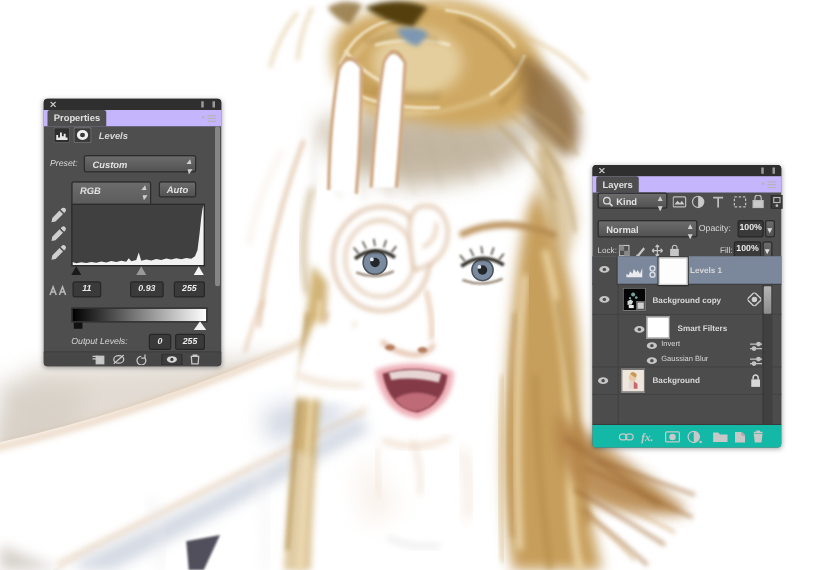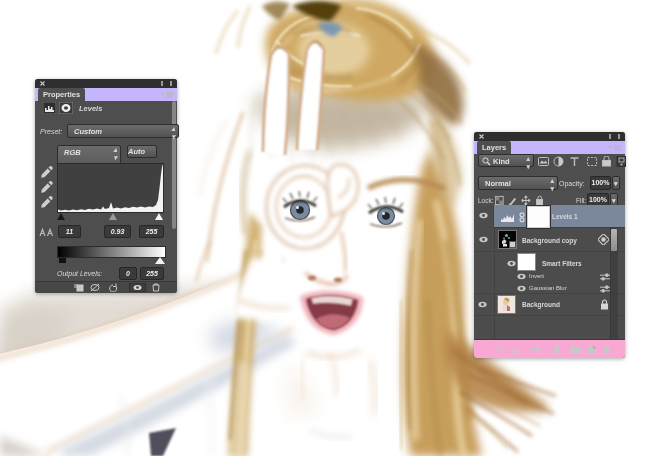--- a/index.html
+++ b/index.html
@@ -244,30 +244,30 @@
           <path d="M2,10 L2,6 L3.5,6 L3.5,8 L5,8 L5,4 L6.5,4 L6.5,7 L8,7 L8,5 L9.5,5 L9.5,8 L11,8 L11,10 Z" fill="#e8e8e8"></path>
         </svg>
     <svg style="position:absolute;left:24px;top:1px;" width="14" height="12" viewBox="0 0 14 12">
           <rect x="0" y="0" width="14" height="12" rx="1" fill="#3a3a3a" stroke="#888" stroke-width="1"></rect>
           <ellipse cx="7" cy="6" rx="4.5" ry="4" fill="#f0f0f0"></ellipse>
           <ellipse cx="7" cy="6" rx="2" ry="1.8" fill="#3a3a3a"></ellipse>
         </svg>
     <div class="lbl" style="left:44px;top:3px;font-size:7.5px;">Levels</div>
 
     <div class="lbl" style="left:5px;top:27px;font-weight:normal;font-size:7px;">Preset:</div>
-    <div class="drop" style="left:32px;top:23px;width:112px;height:14px;">
+    <div class="drop" style="left:32px;top:23px;width:90px;height:14px;">
           <span class="tx">Custom</span>
           <span class="ar">▴<br>▾</span>
         </div>
 
     <div class="drop" style="left:22px;top:44px;width:64px;height:30px;">
           <span class="tx">RGB</span>
           <span class="ar">▴<br>▾</span>
         </div>
-    <div class="drop" style="left:92px;top:44px;width:30px;height:13px;">
+    <div class="drop" style="left:92px;top:44px;width:30px;height:13px;text-align:center;">
           <span style="position:absolute;left:0;right:0;top:1px;">Auto</span>
         </div>
 
     <svg style="position:absolute;left:5px;top:65px;" width="13" height="46" viewBox="0 0 13 46">
       <g fill="#cfcfcf">
             <path d="M9.5,0.5 a2,2 0 0 1 2.8,2.8 l-1,1 -2.8,-2.8 Z M7.6,2.4 l2.8,2.8 -6,6 -3.2,0.6 0.6,-3.4 Z"></path>
       <path d="M9.5,15.5 a2,2 0 0 1 2.8,2.8 l-1,1 -2.8,-2.8 Z M7.6,17.4 l2.8,2.8 -6,6 -3.2,0.6 0.6,-3.4 Z"></path>
       <path d="M9.5,30.5 a2,2 0 0 1 2.8,2.8 l-1,1 -2.8,-2.8 Z M7.6,32.4 l2.8,2.8 -6,6 -3.2,0.6 0.6,-3.4 Z"></path>
           </g>
     </svg>
@@ -489,21 +489,21 @@
       <div class="lbl" style="left:48px;top:96px;font-size:6.5px;">Background</div>
       <svg style="position:absolute;left:126px;top:94px;" width="9" height="11" viewBox="0 0 9 11">
             <rect x="1" y="4.5" width="7" height="6" fill="#d8d8d8"></rect>
             <path d="M2.5,4.5 v-1.5 a2,2 0 0 1 4,0 v1.5" stroke="#d8d8d8" fill="none" stroke-width="1.2"></path>
           </svg>
 
       <div style="position:absolute;left:136px;top:23px;width:8px;height:112px;background:#404040;border-left:1px solid #383838;box-sizing:border-box;"></div>
       <div style="position:absolute;left:137px;top:24px;width:6px;height:22px;background:linear-gradient(#b5b5b5,#8d8d8d);border-radius:1px;"></div>
     </div>
 
-    <div style="position:absolute;left:0;right:0;bottom:0;height:18px;background:#f9a8d4;border-top:1px solid #3a3a3a;border-radius:0 0 3px 3px;padding-left:33px;">
+    <div style="position:absolute;left:0;right:0;bottom:0;height:18px;background:#14b8a6;border-top:1px solid #3a3a3a;border-radius:0 0 3px 3px;padding-left:33px;">
       <svg style="position:absolute;left:21px;top:4px;" width="116" height="11" viewBox="0 0 116 11">
         <g stroke="#c8c8c8" fill="none" stroke-width="1">
           <ellipse cx="3.5" cy="5.5" rx="3" ry="2.4"></ellipse>
               <ellipse cx="8.5" cy="5.5" rx="3" ry="2.4"></ellipse>
           <text x="18" y="9" font-size="9" font-style="italic" font-weight="bold" fill="#c8c8c8" stroke="none" font-family="Liberation Serif">fx.</text>
           <rect x="37.5" y="1.5" width="11" height="8" rx="1"></rect>
               <circle cx="43" cy="5.5" r="2.6" fill="#c8c8c8" stroke="none"></circle>
           <circle cx="60" cy="5.5" r="4.5"></circle>
               <path d="M60,1 a4.5,4.5 0 0 1 0,9 Z" fill="#c8c8c8" stroke="none"></path>
               <circle cx="65.5" cy="9.5" r="1" fill="#c8c8c8" stroke="none"></circle>

